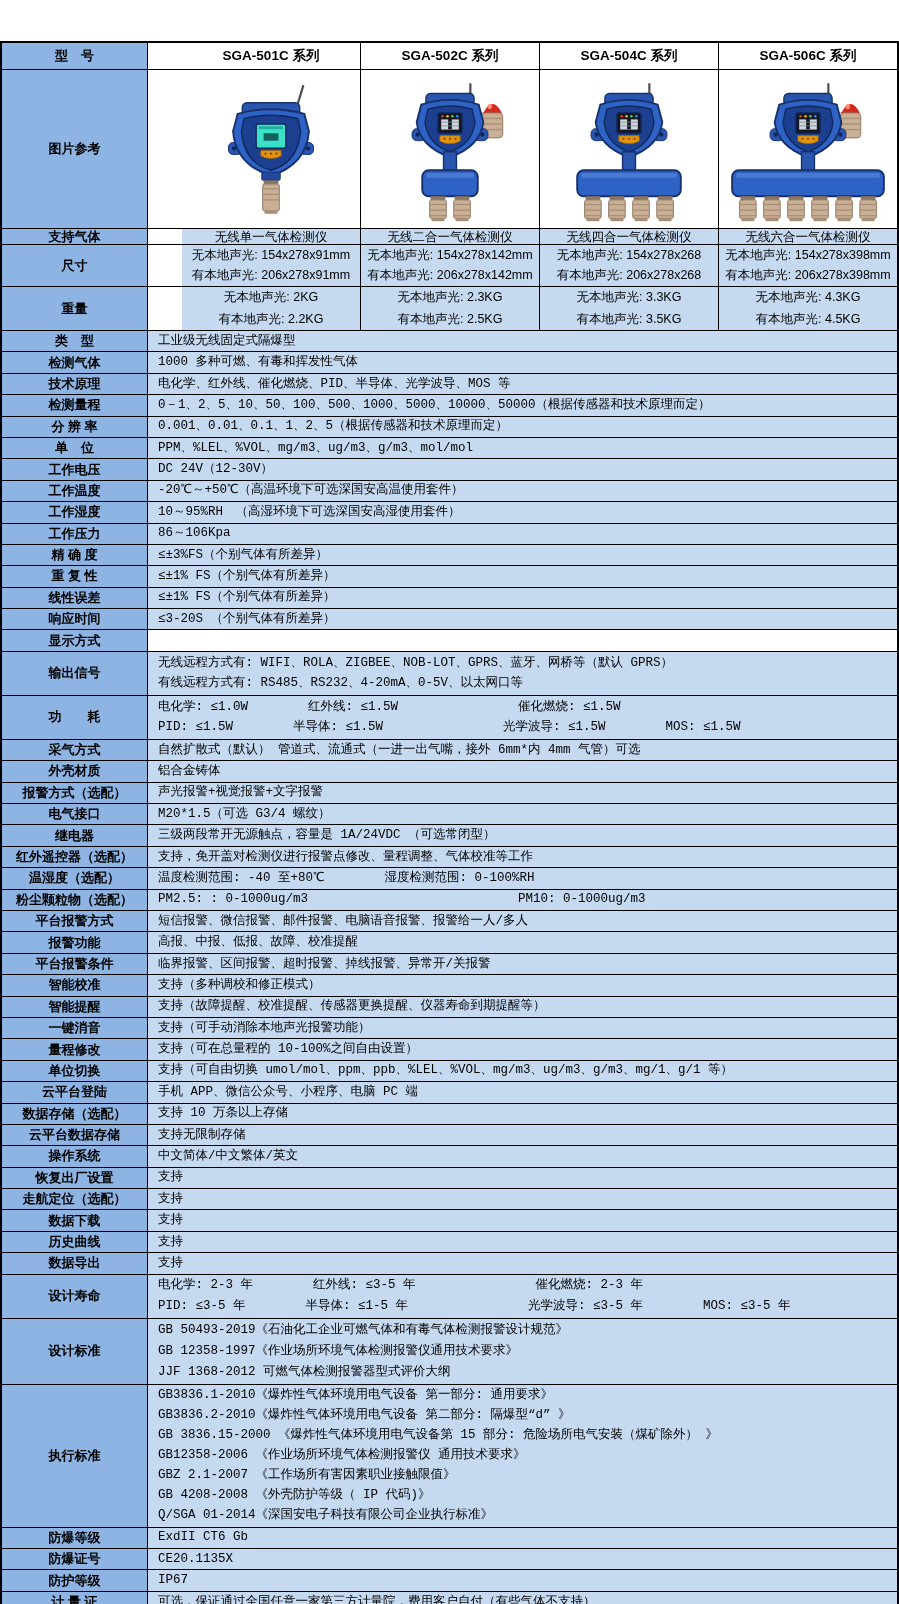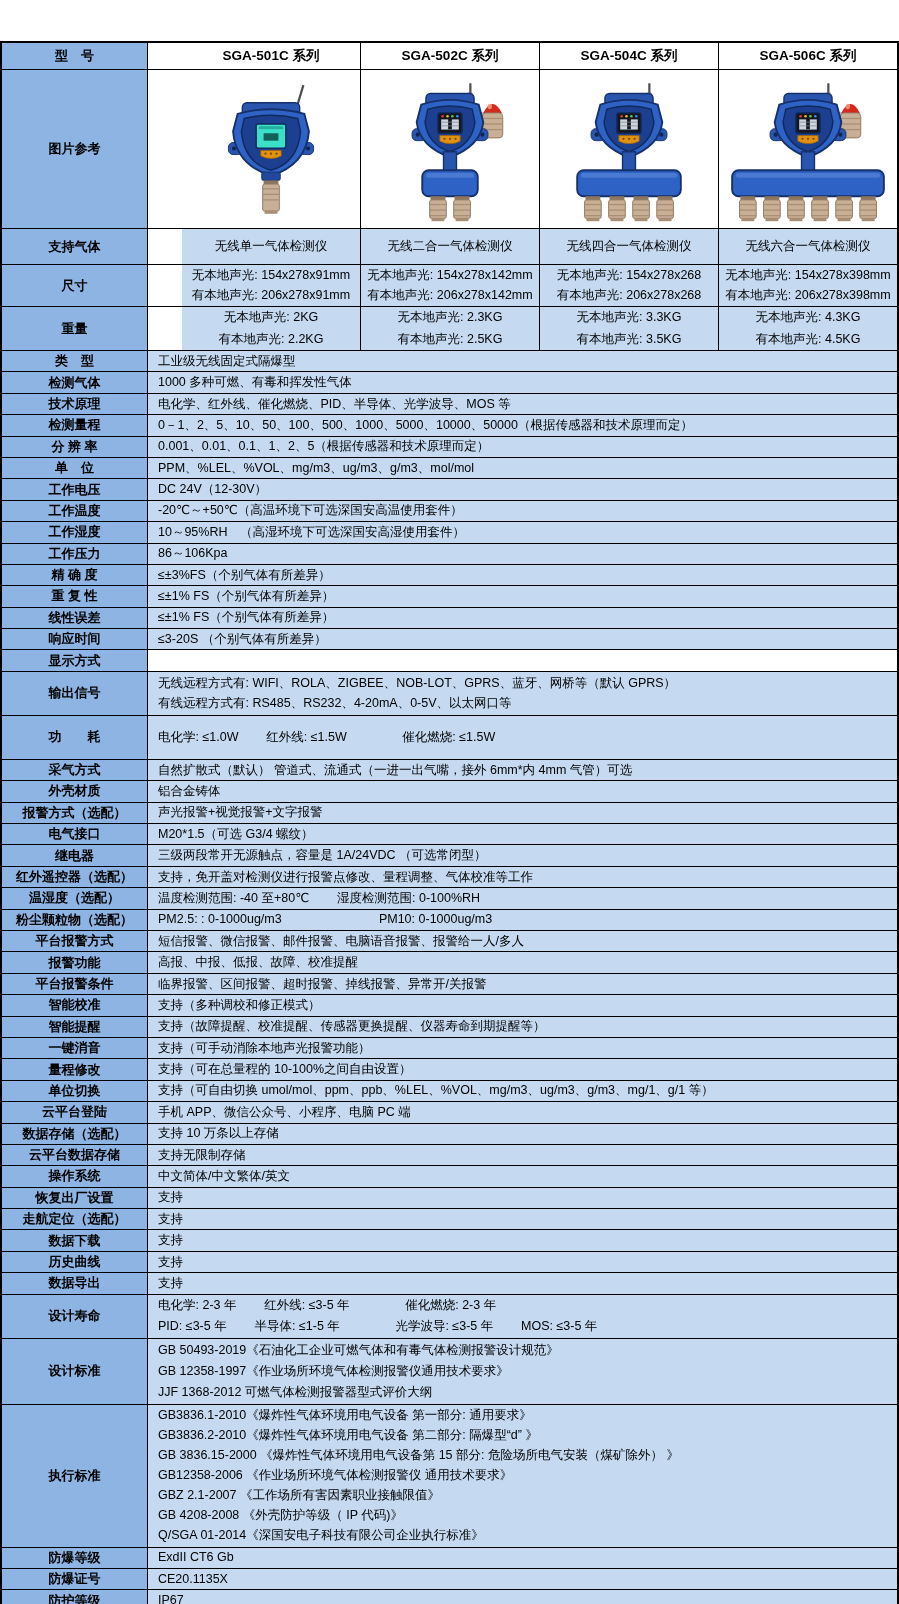--- a/index.html
+++ b/index.html
@@ -28,24 +28,24 @@
     display:flex;flex-direction:column;align-items:center;justify-content:space-around;
     background:var(--value_bg,#C5D9F1);font-size:12.5px;min-width:0;overflow:hidden;
   }
   .vcell:last-child{border-right:none;}
   .vcell.hdr{background:var(--header_bg,#FFFFFF);font-weight:bold;font-size:13.5px;}
   .vcell.white{background:var(--header_bg,#FFFFFF);padding:2px;}
   .value{
     flex:1;background:var(--value_bg,#C5D9F1);
     display:flex;flex-direction:column;justify-content:space-around;
     padding:1px 6px 1px 10px;box-sizing:border-box;
-    font-size:12.5px;min-width:0;overflow:hidden;
+    font-size:12.5px;min-width:0;overflow:hidden;font-family:Liberation Mono, monospace;
   }
   .vline{white-space:pre;overflow:hidden;line-height:1.35;}
-  .h27{height:27px}.h159{height:159px}.h24{height:36px}.h42{height:42px}.h44{height:44px}
+  .h27{height:27px}.h159{height:159px}.h24{height:16px}.h42{height:42px}.h44{height:44px}
   .h21{height:21.4px}.h66{height:66px}.h143{height:143px}
   svg{display:block;}
 </style>
 </head>
 <body>
 
 <div id="spec-table">
     <div class="row h27">
       <div class="label">型　号</div>
       <div class="vals">
@@ -416,20 +416,21 @@
       <div class="label">输出信号</div>
       <div class="value">
         <div class="vline">无线远程方式有: WIFI、ROLA、ZIGBEE、NOB-LOT、GPRS、蓝牙、网桥等（默认 GPRS）</div>
         <div class="vline">有线远程方式有: RS485、RS232、4-20mA、0-5V、以太网口等</div>
       </div>
     </div>
     <div class="row h44">
       <div class="label">功　　耗</div>
       <div class="value">
         <div class="vline">电化学: ≤1.0W        红外线: ≤1.5W                催化燃烧: ≤1.5W</div>
+        <div class="vline">PID: ≤1.5W        半导体: ≤1.5W                光学波导: ≤1.5W        MOS: ≤1.5W</div>
       </div>
     </div>
     <div class="row h21">
       <div class="label">采气方式</div>
       <div class="value">
         <div class="vline">自然扩散式（默认） 管道式、流通式（一进一出气嘴，接外 6mm*内 4mm 气管）可选</div>
       </div>
     </div>
     <div class="row h21">
       <div class="label">外壳材质</div>

